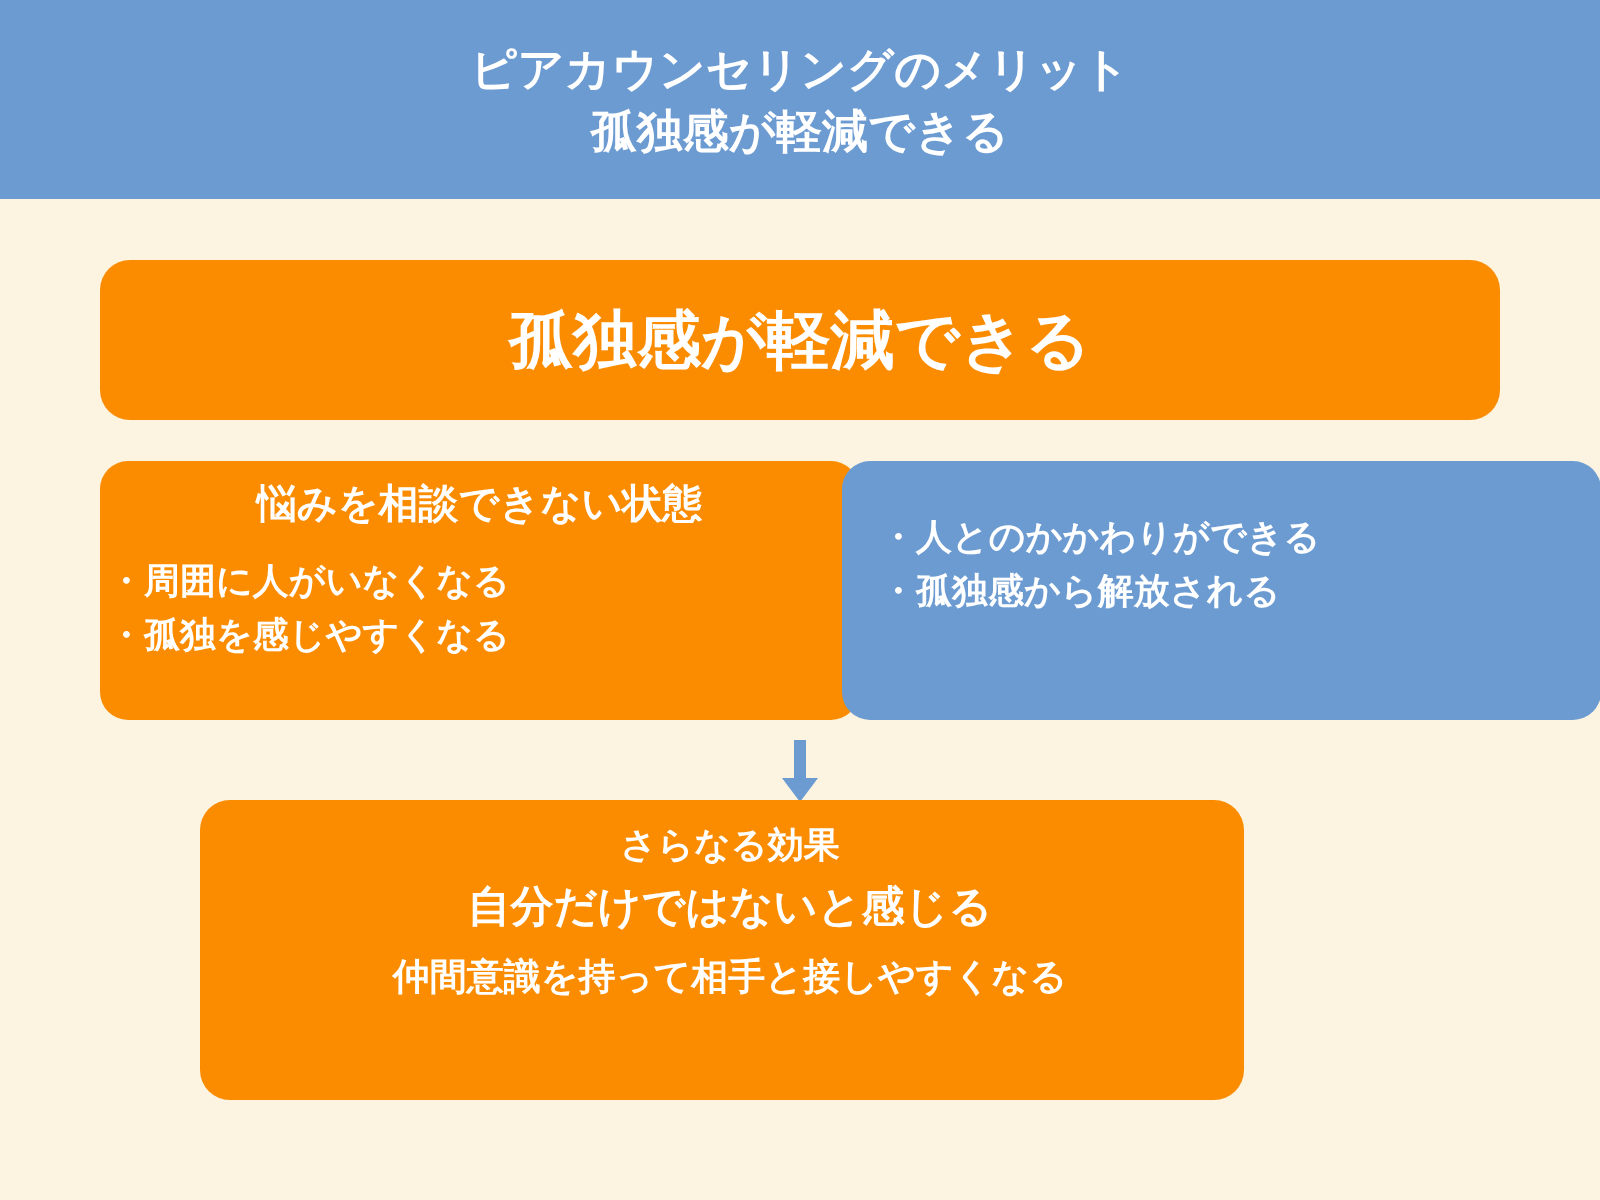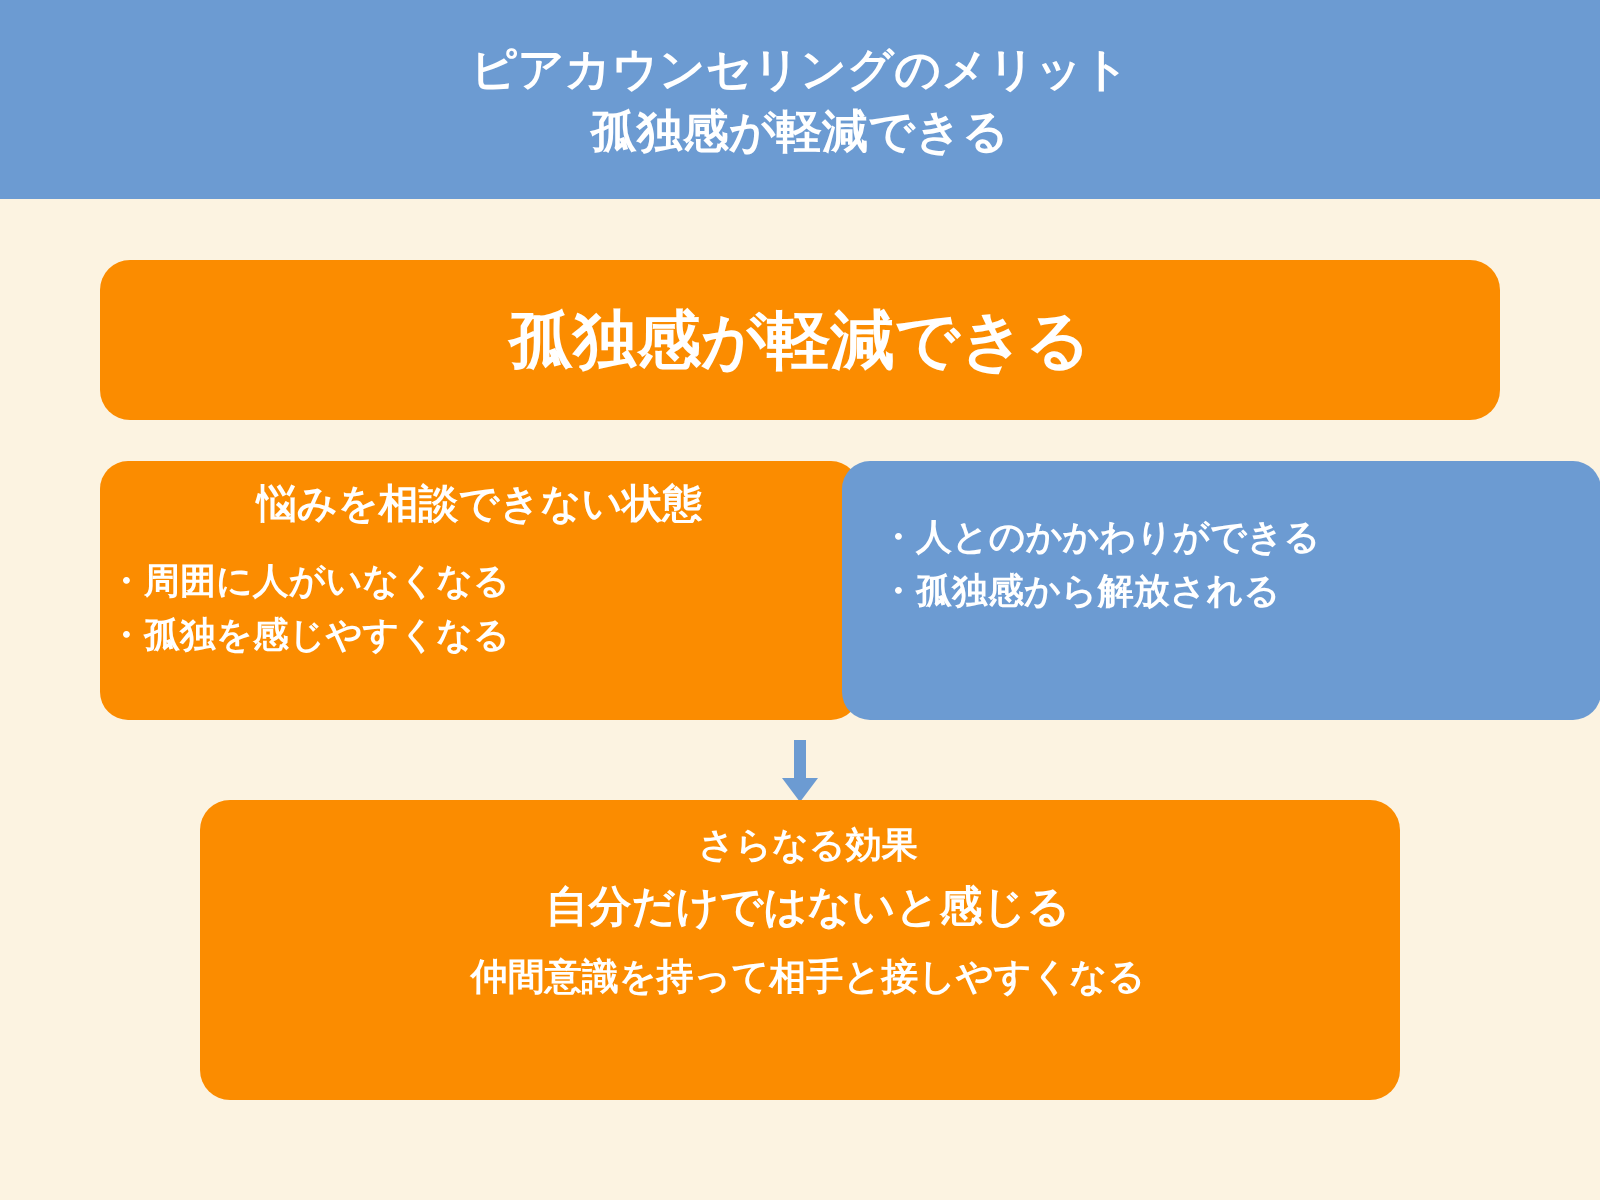--- a/index.html
+++ b/index.html
@@ -67,21 +67,21 @@
     line-height: 40px;
     white-space: nowrap;
   }
   .problem-bullets { padding-left: 8px; }
   .solution-bullets { padding-left: 38px; }
   .bullets li:first-child { margin-top: 36px; }
   .bullets li + li { margin-top: 14px; }
   .effect-box {
     position: absolute;
     left: 200px; top: 800px;
-    width: 1200px; height: 300px;
+    width: 1044px; height: 300px;
     background: #FB8C00;
     border-radius: 30px;
     padding-top: 24px;
     text-align: center;
     padding-left: 16px;
   }
   .effect-title {
     font-size: 36px;
     line-height: 42px;
   }

